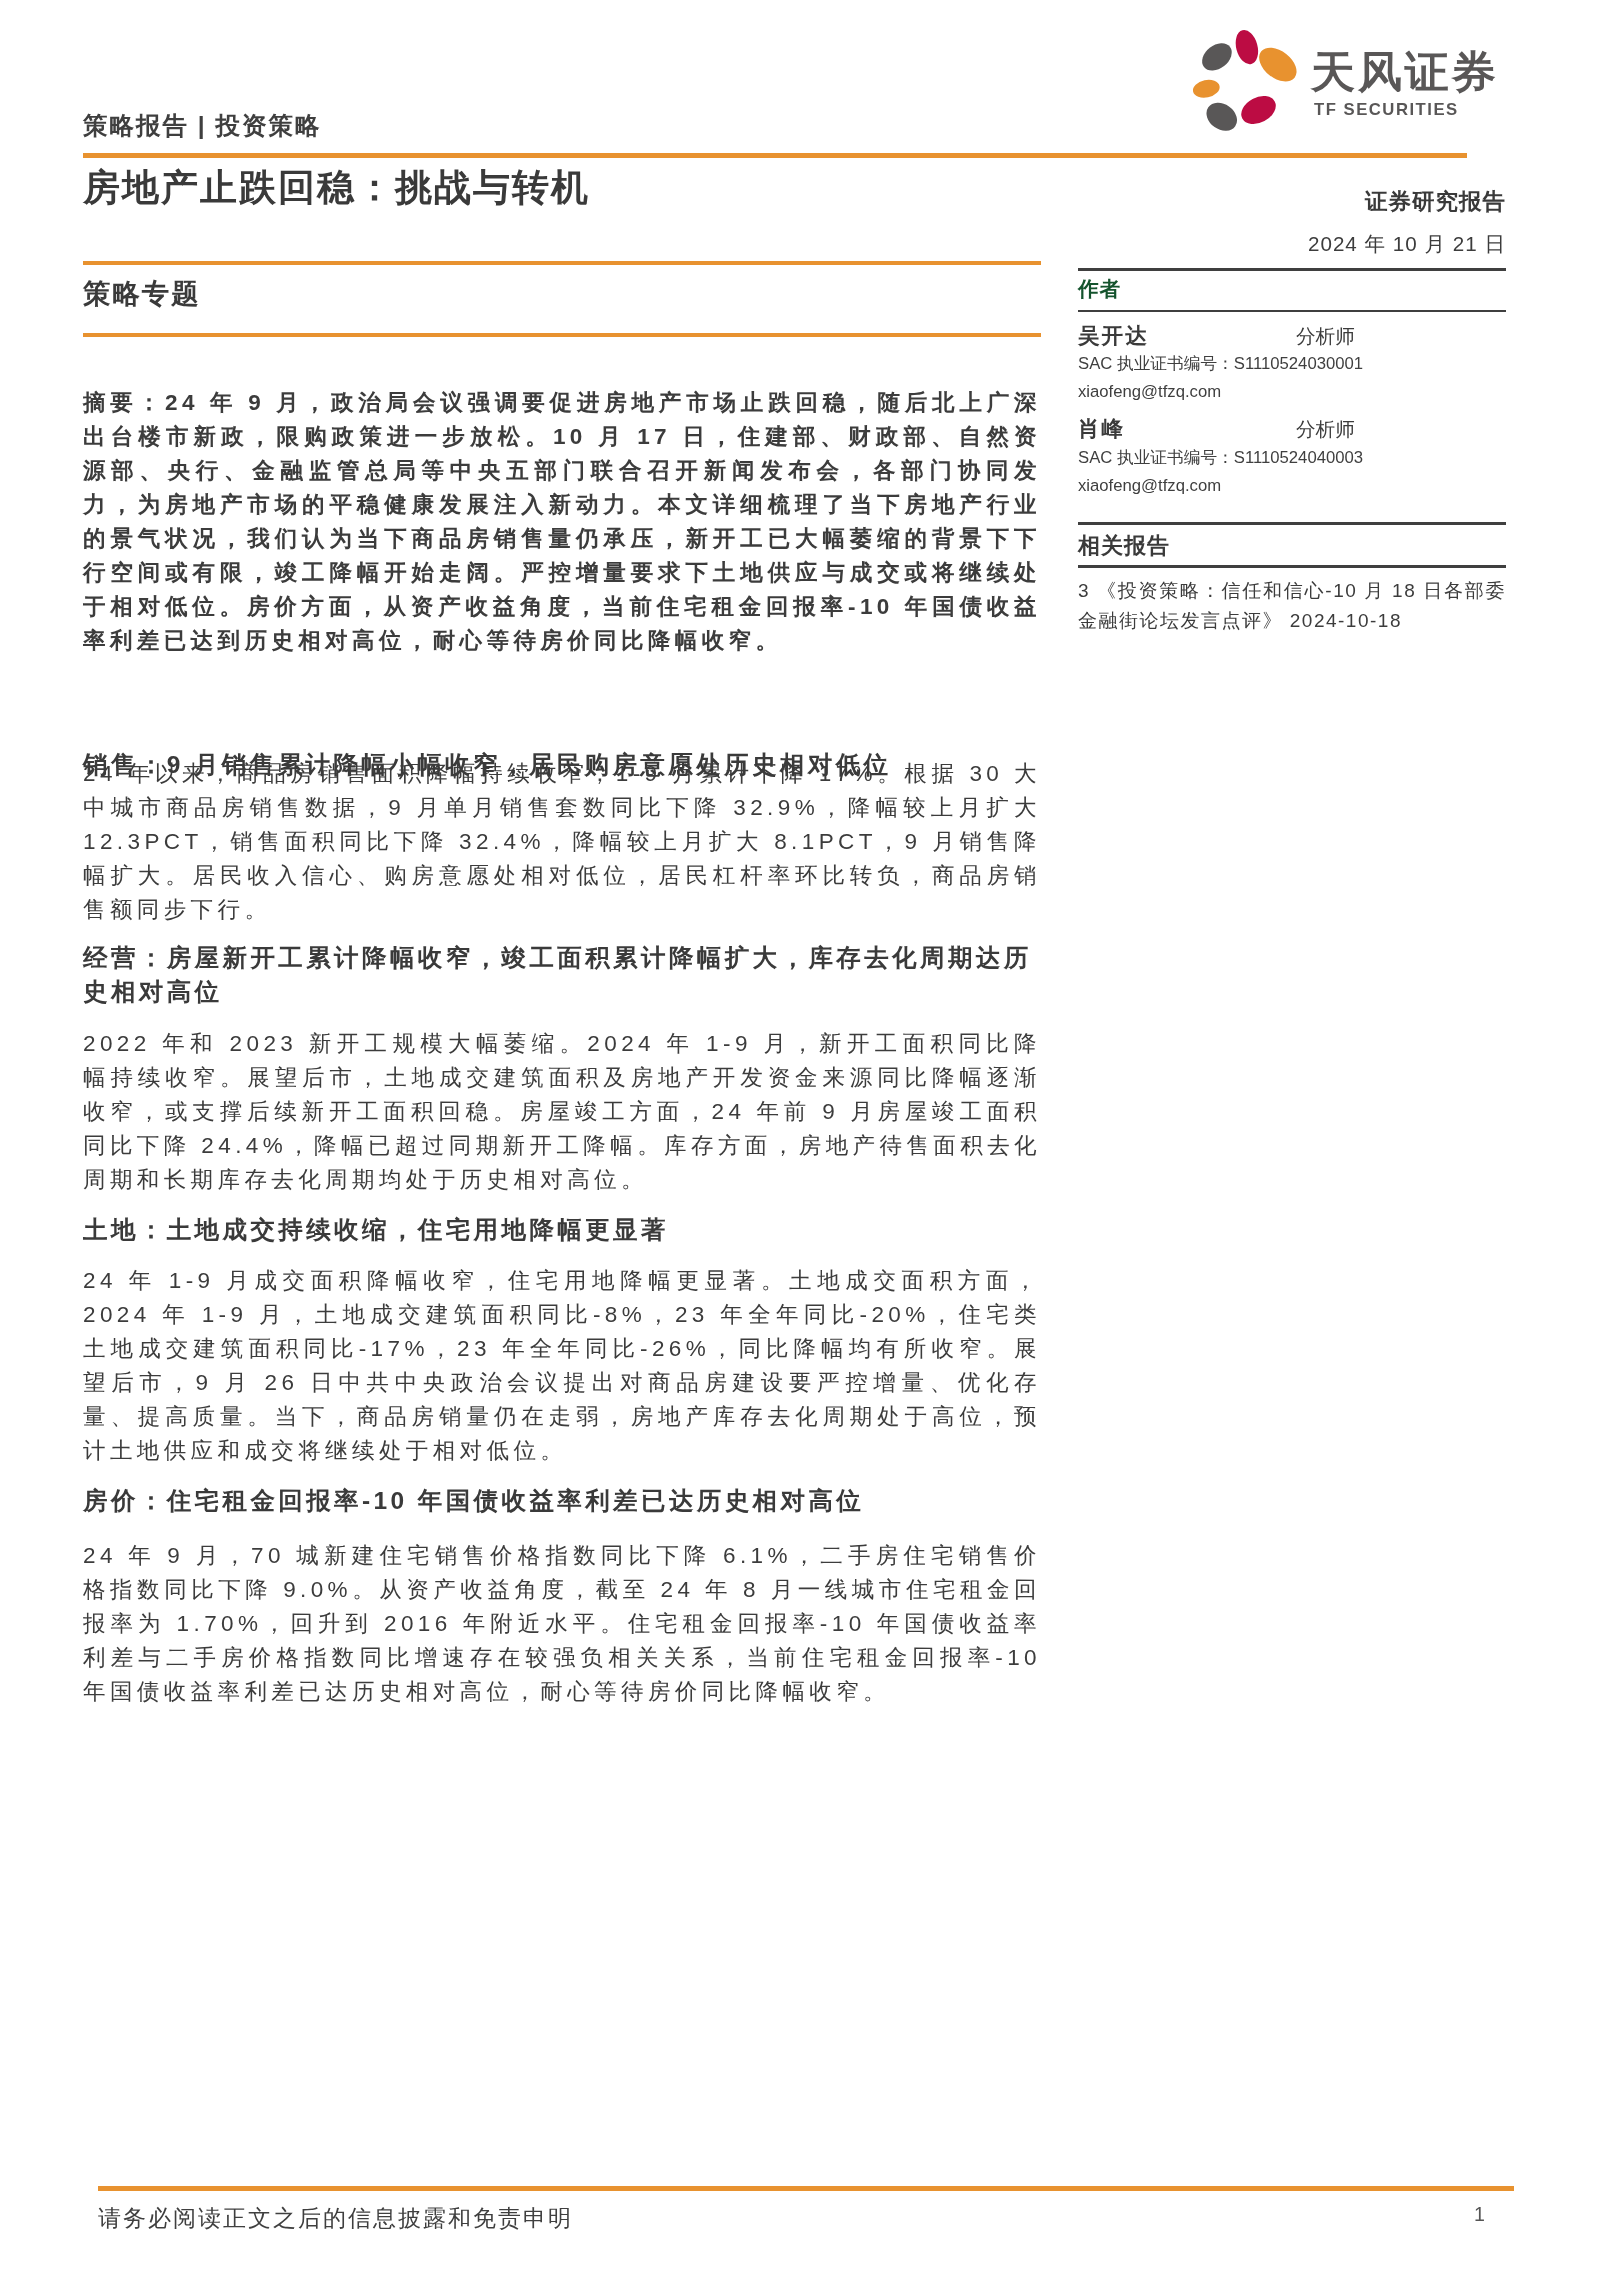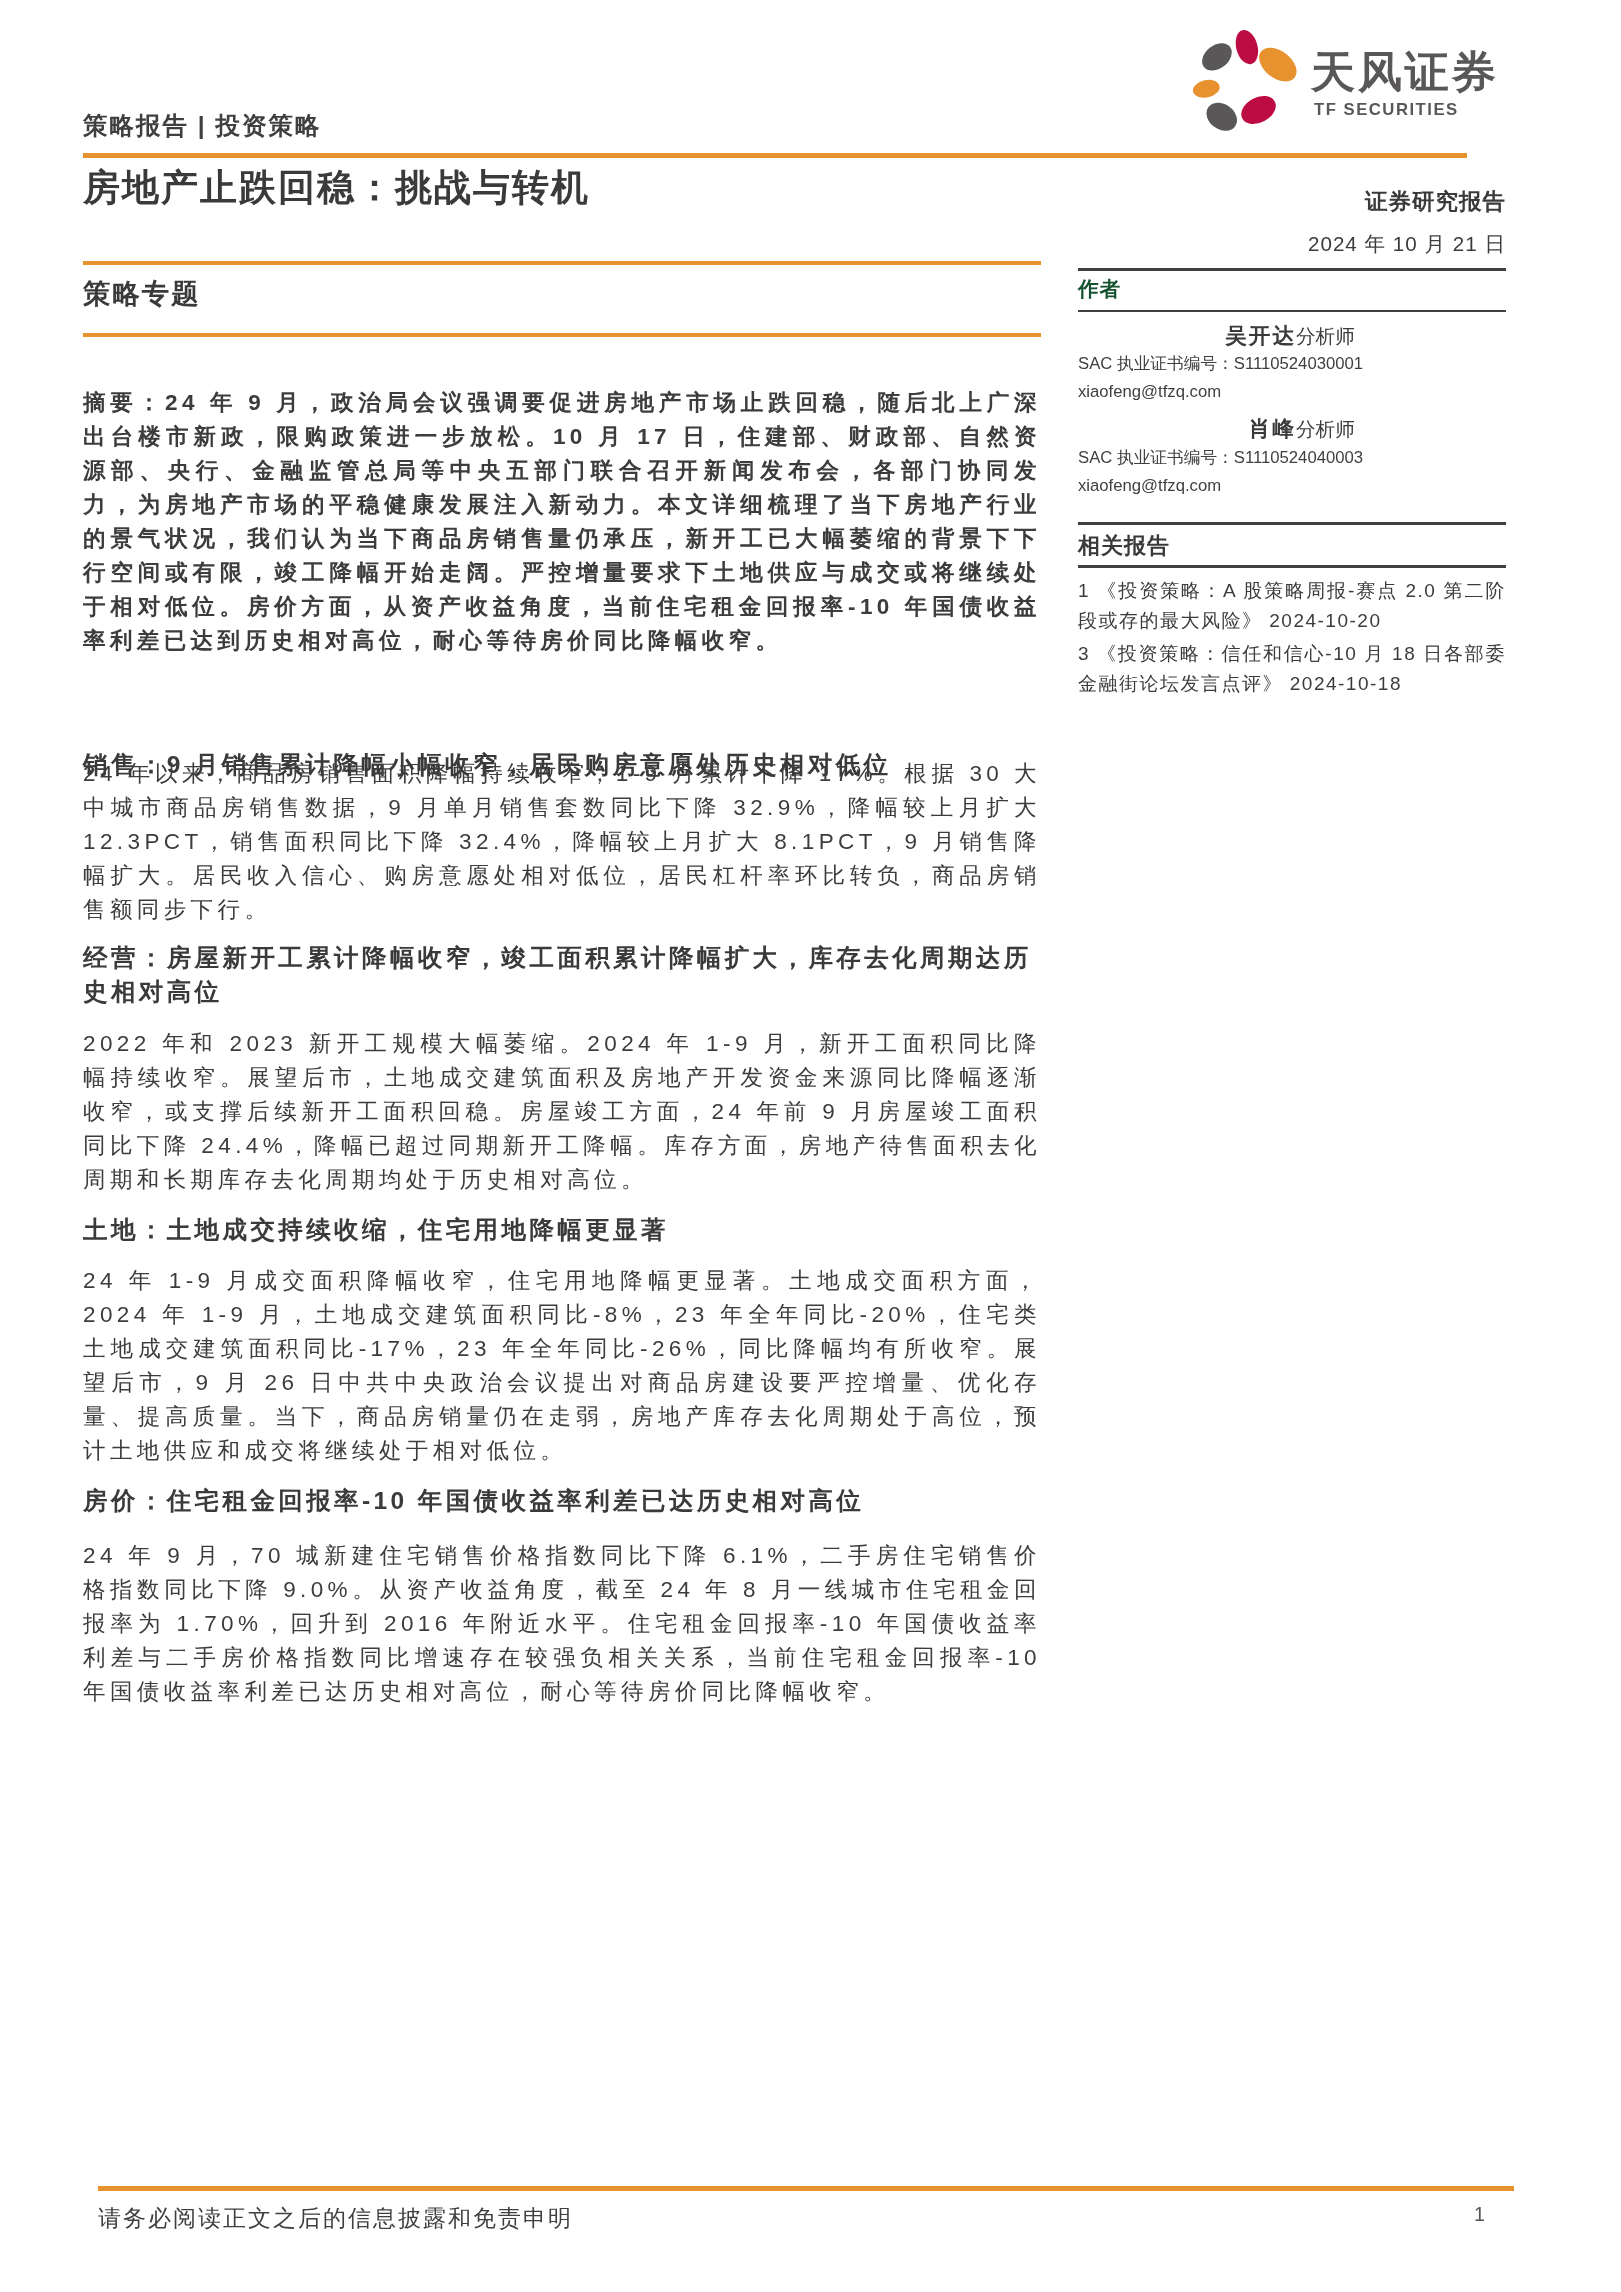--- a/index.html
+++ b/index.html
@@ -37,21 +37,21 @@
   
   .rcol{left:1078px;width:428px;}
   .r-label{top:186px;text-align:right;font-size:22.5px;font-weight:700;color:#3a3a3a;letter-spacing:1px;}
   .r-date{top:230px;text-align:right;font-size:20.6px;color:#3c3c3c;letter-spacing:1px;}
   .hline{background:#3f3f3f;}
   .l1{top:268px;height:2.9px;}
   .authors-label{top:275px;font-size:20.6px;font-weight:700;color:#14532d;letter-spacing:1px;}
   .l2{top:310px;height:2px;}
   .authors{top:320px;font-size:16.7px;line-height:27.4px;color:#3f3f3f;}
   .author-row{display:flex;align-items:baseline;margin-top:2px;}
-  .author-name{font-size:21.6px;font-weight:700;color:#3a3a3a;letter-spacing:2px;width:218px;text-align:right;}
+  .author-name{font-size:21.6px;font-weight:700;color:#3a3a3a;letter-spacing:2px;width:218px;}
   .author-role{font-size:19.6px;color:#3c3c3c;}
   .author-sac,.author-email{font-size:16.7px;color:#3f3f3f;line-height:28px;}
   .author-block{margin-bottom:8.8px;}
   .l3{top:522px;height:2.9px;}
   .related-label{top:531px;font-size:22px;font-weight:700;color:#3a3a3a;letter-spacing:1px;}
   .l4{top:565px;height:2.9px;}
   .related-list{top:576px;font-size:19px;line-height:30px;letter-spacing:1.5px;text-align:justify;color:#3c3c3c;}
   .related-item{margin-bottom:2.9px;}
 
   
@@ -126,20 +126,19 @@
     <div class="author-sac">SAC 执业证书编号：S1110524040003</div>
     <div class="author-email">xiaofeng@tfzq.com</div>
   </div>
 </div>
 
 <div class="abs rcol hline l3"></div>
 <div class="abs rcol related-label">相关报告</div>
 <div class="abs rcol hline l4"></div>
 
 <div class="abs rcol related-list">
-  <div class="related-item">1 《投资策略：A 股策略周报-赛点 2.0 第二阶段或存的最大风险》 2024-10-20</div>
   <div class="related-item">3 《投资策略：信任和信心-10 月 18 日各部委金融街论坛发言点评》 2024-10-18</div>
 </div>
 
 <div class="abs foot-rule"></div>
 <div class="abs foot-text">请务必阅读正文之后的信息披露和免责申明</div>
 <div class="abs page-num">1</div>
 
 
 </body></html>

